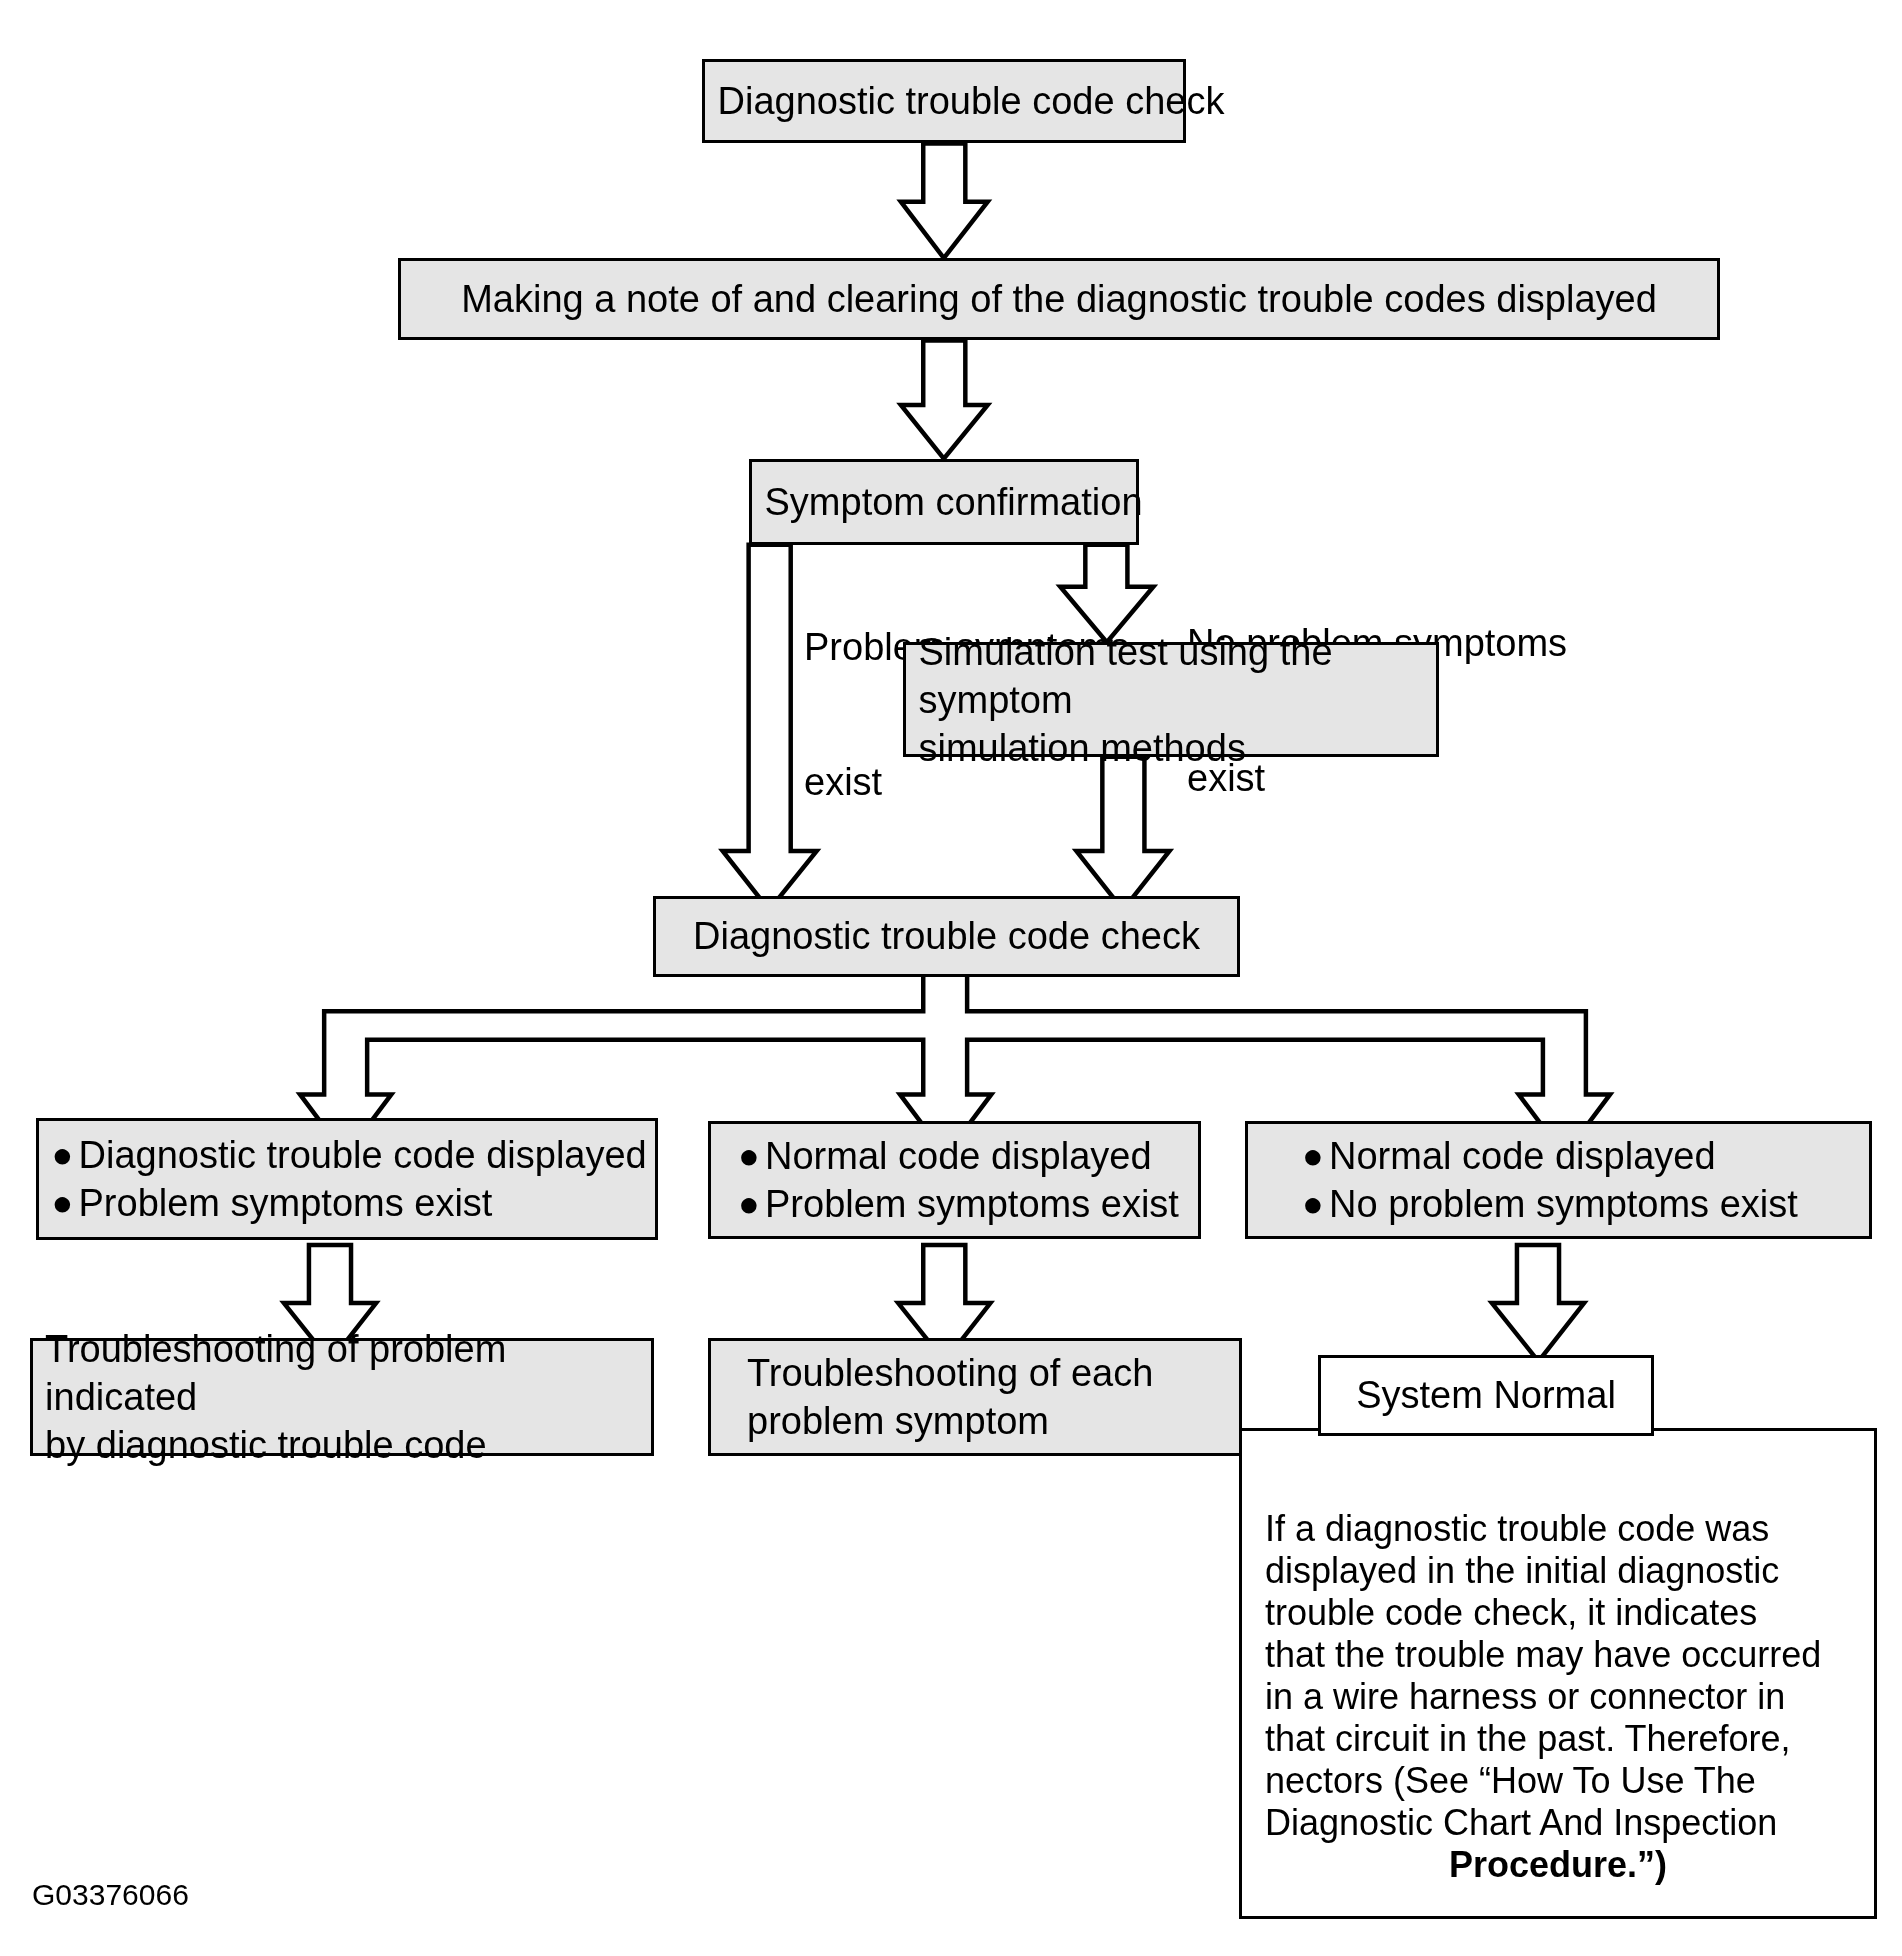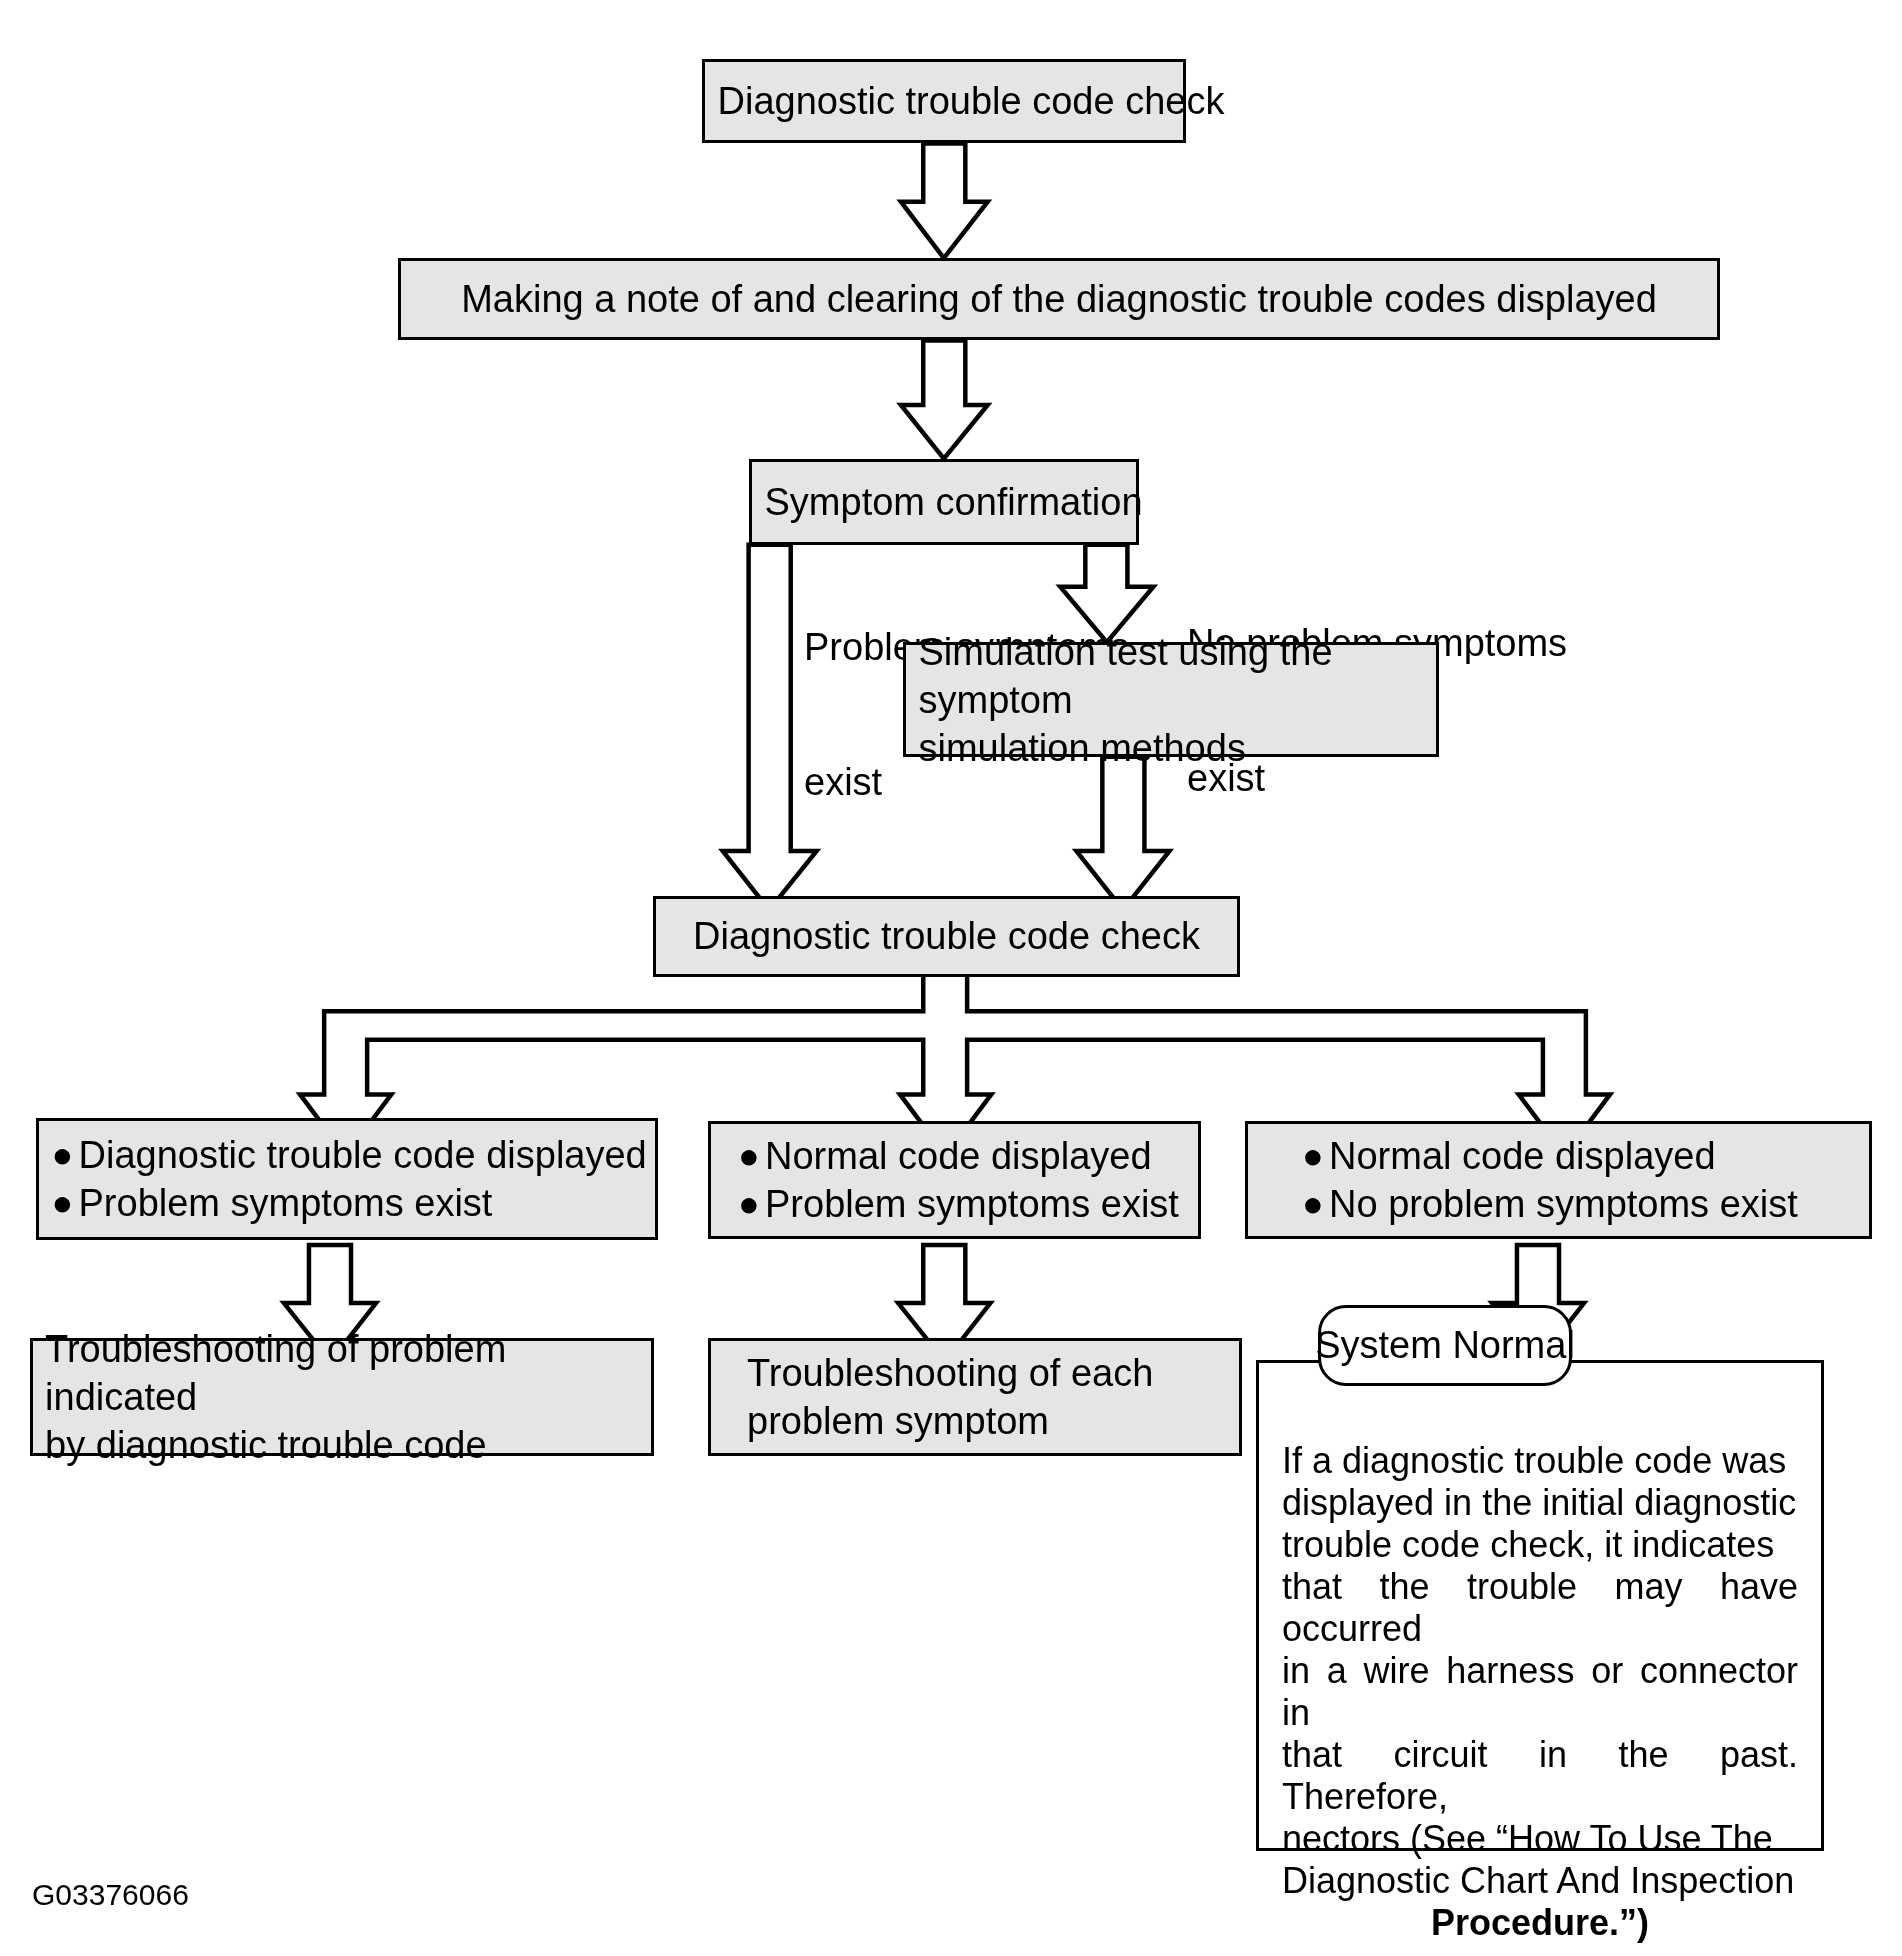--- a/index.html
+++ b/index.html
@@ -159,34 +159,34 @@
     </div>
   </div>
 
   <div class="box" style="left:708px;top:1338px;width:534px;height:118px;">
     <div class="inner" style="padding-left:36px;">
       <div class="t2">Troubleshooting of each</div>
       <div class="t2">problem symptom</div>
     </div>
   </div>
 
-  <div class="note" style="left:1239px;top:1360px;width:568px;height:491px;margin-left:17px;">
+  <div class="note" style="left:1239px;top:1428px;width:638px;height:491px;">
     <div class="body" style="padding-top:77px;">
       <div>If a diagnostic trouble code was</div>
       <div>displayed in the initial diagnostic</div>
       <div>trouble code check, it indicates</div>
       <div>that the trouble may have occurred</div>
       <div>in a wire harness or connector in</div>
       <div>that circuit in the past. Therefore,</div>
       <div>nectors (See “How To Use The</div>
       <div>Diagnostic Chart And Inspection</div>
       <div class="last">Procedure.”)</div>
     </div>
   </div>
 
-  <div class="sysnorm" style="left:1318px;top:1305px;width:254px;height:81px;border-radius:28px;">
+  <div class="sysnorm" style="left:1318px;top:1355px;width:336px;height:81px;">
     <span class="t">System Normal</span>
   </div>
 
   <div class="footer" style="left:32px;top:1878px;">G03376066</div>
 
 </div>
 
 
 </body></html>

